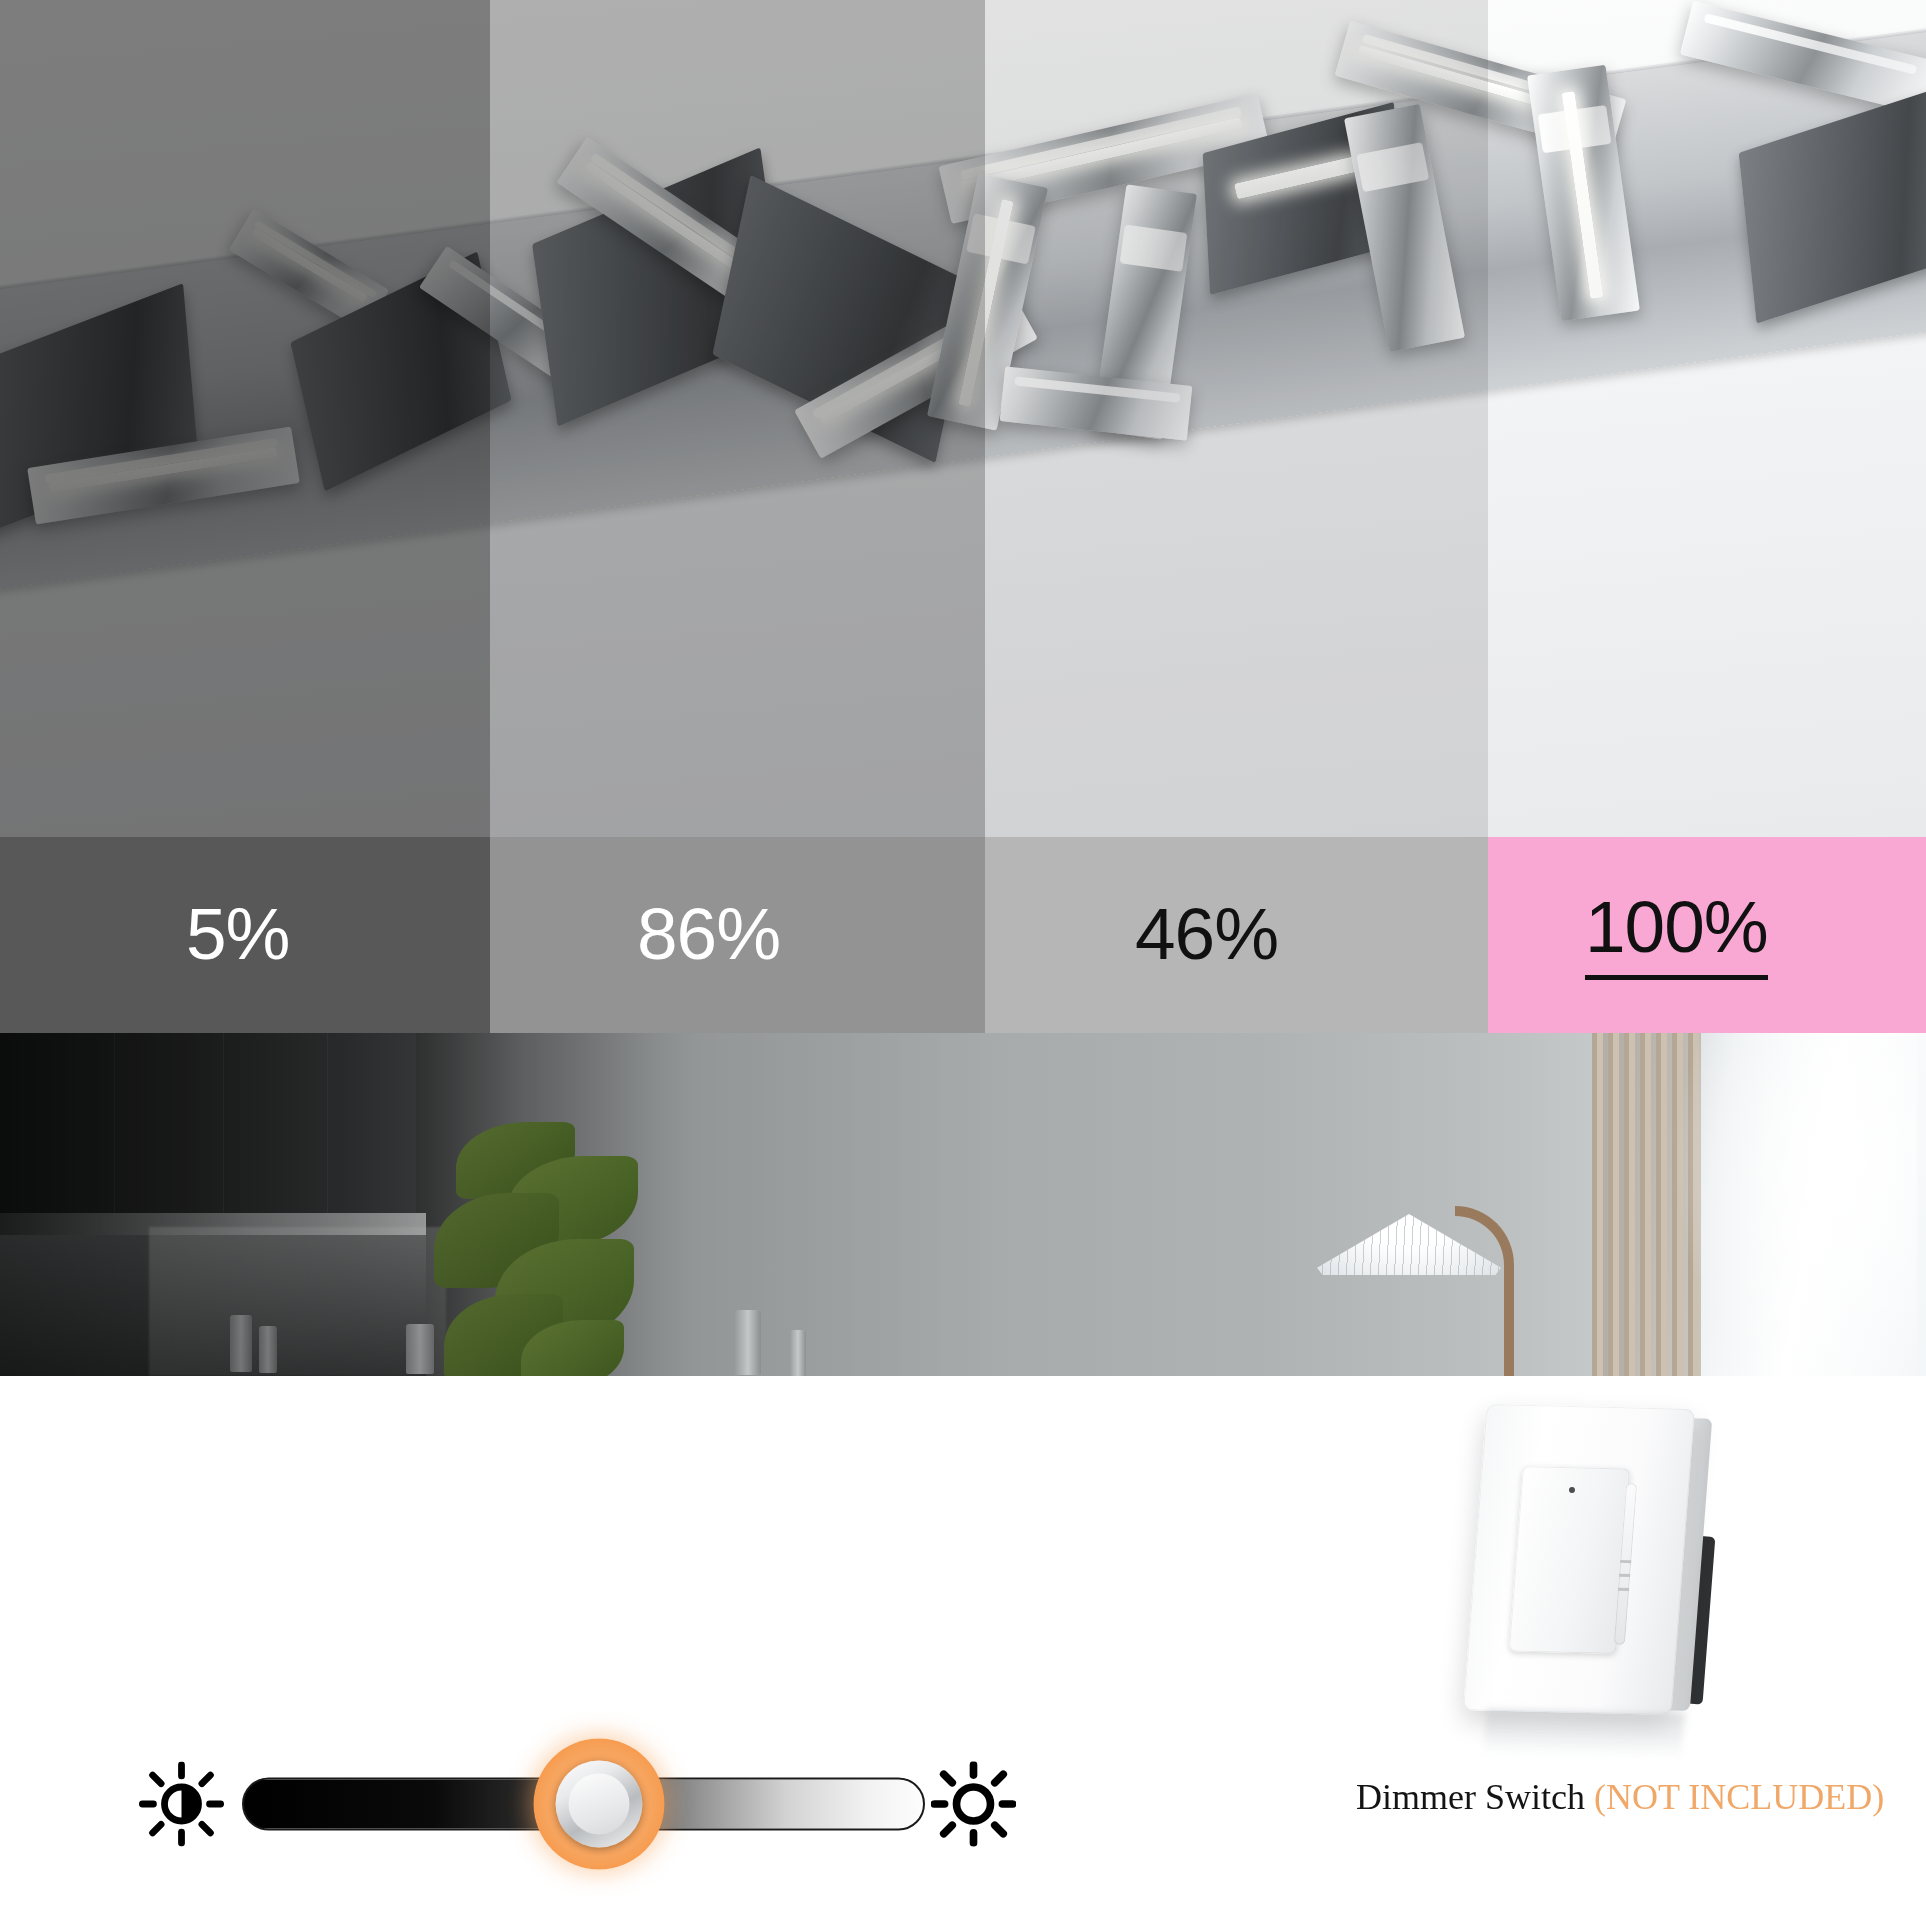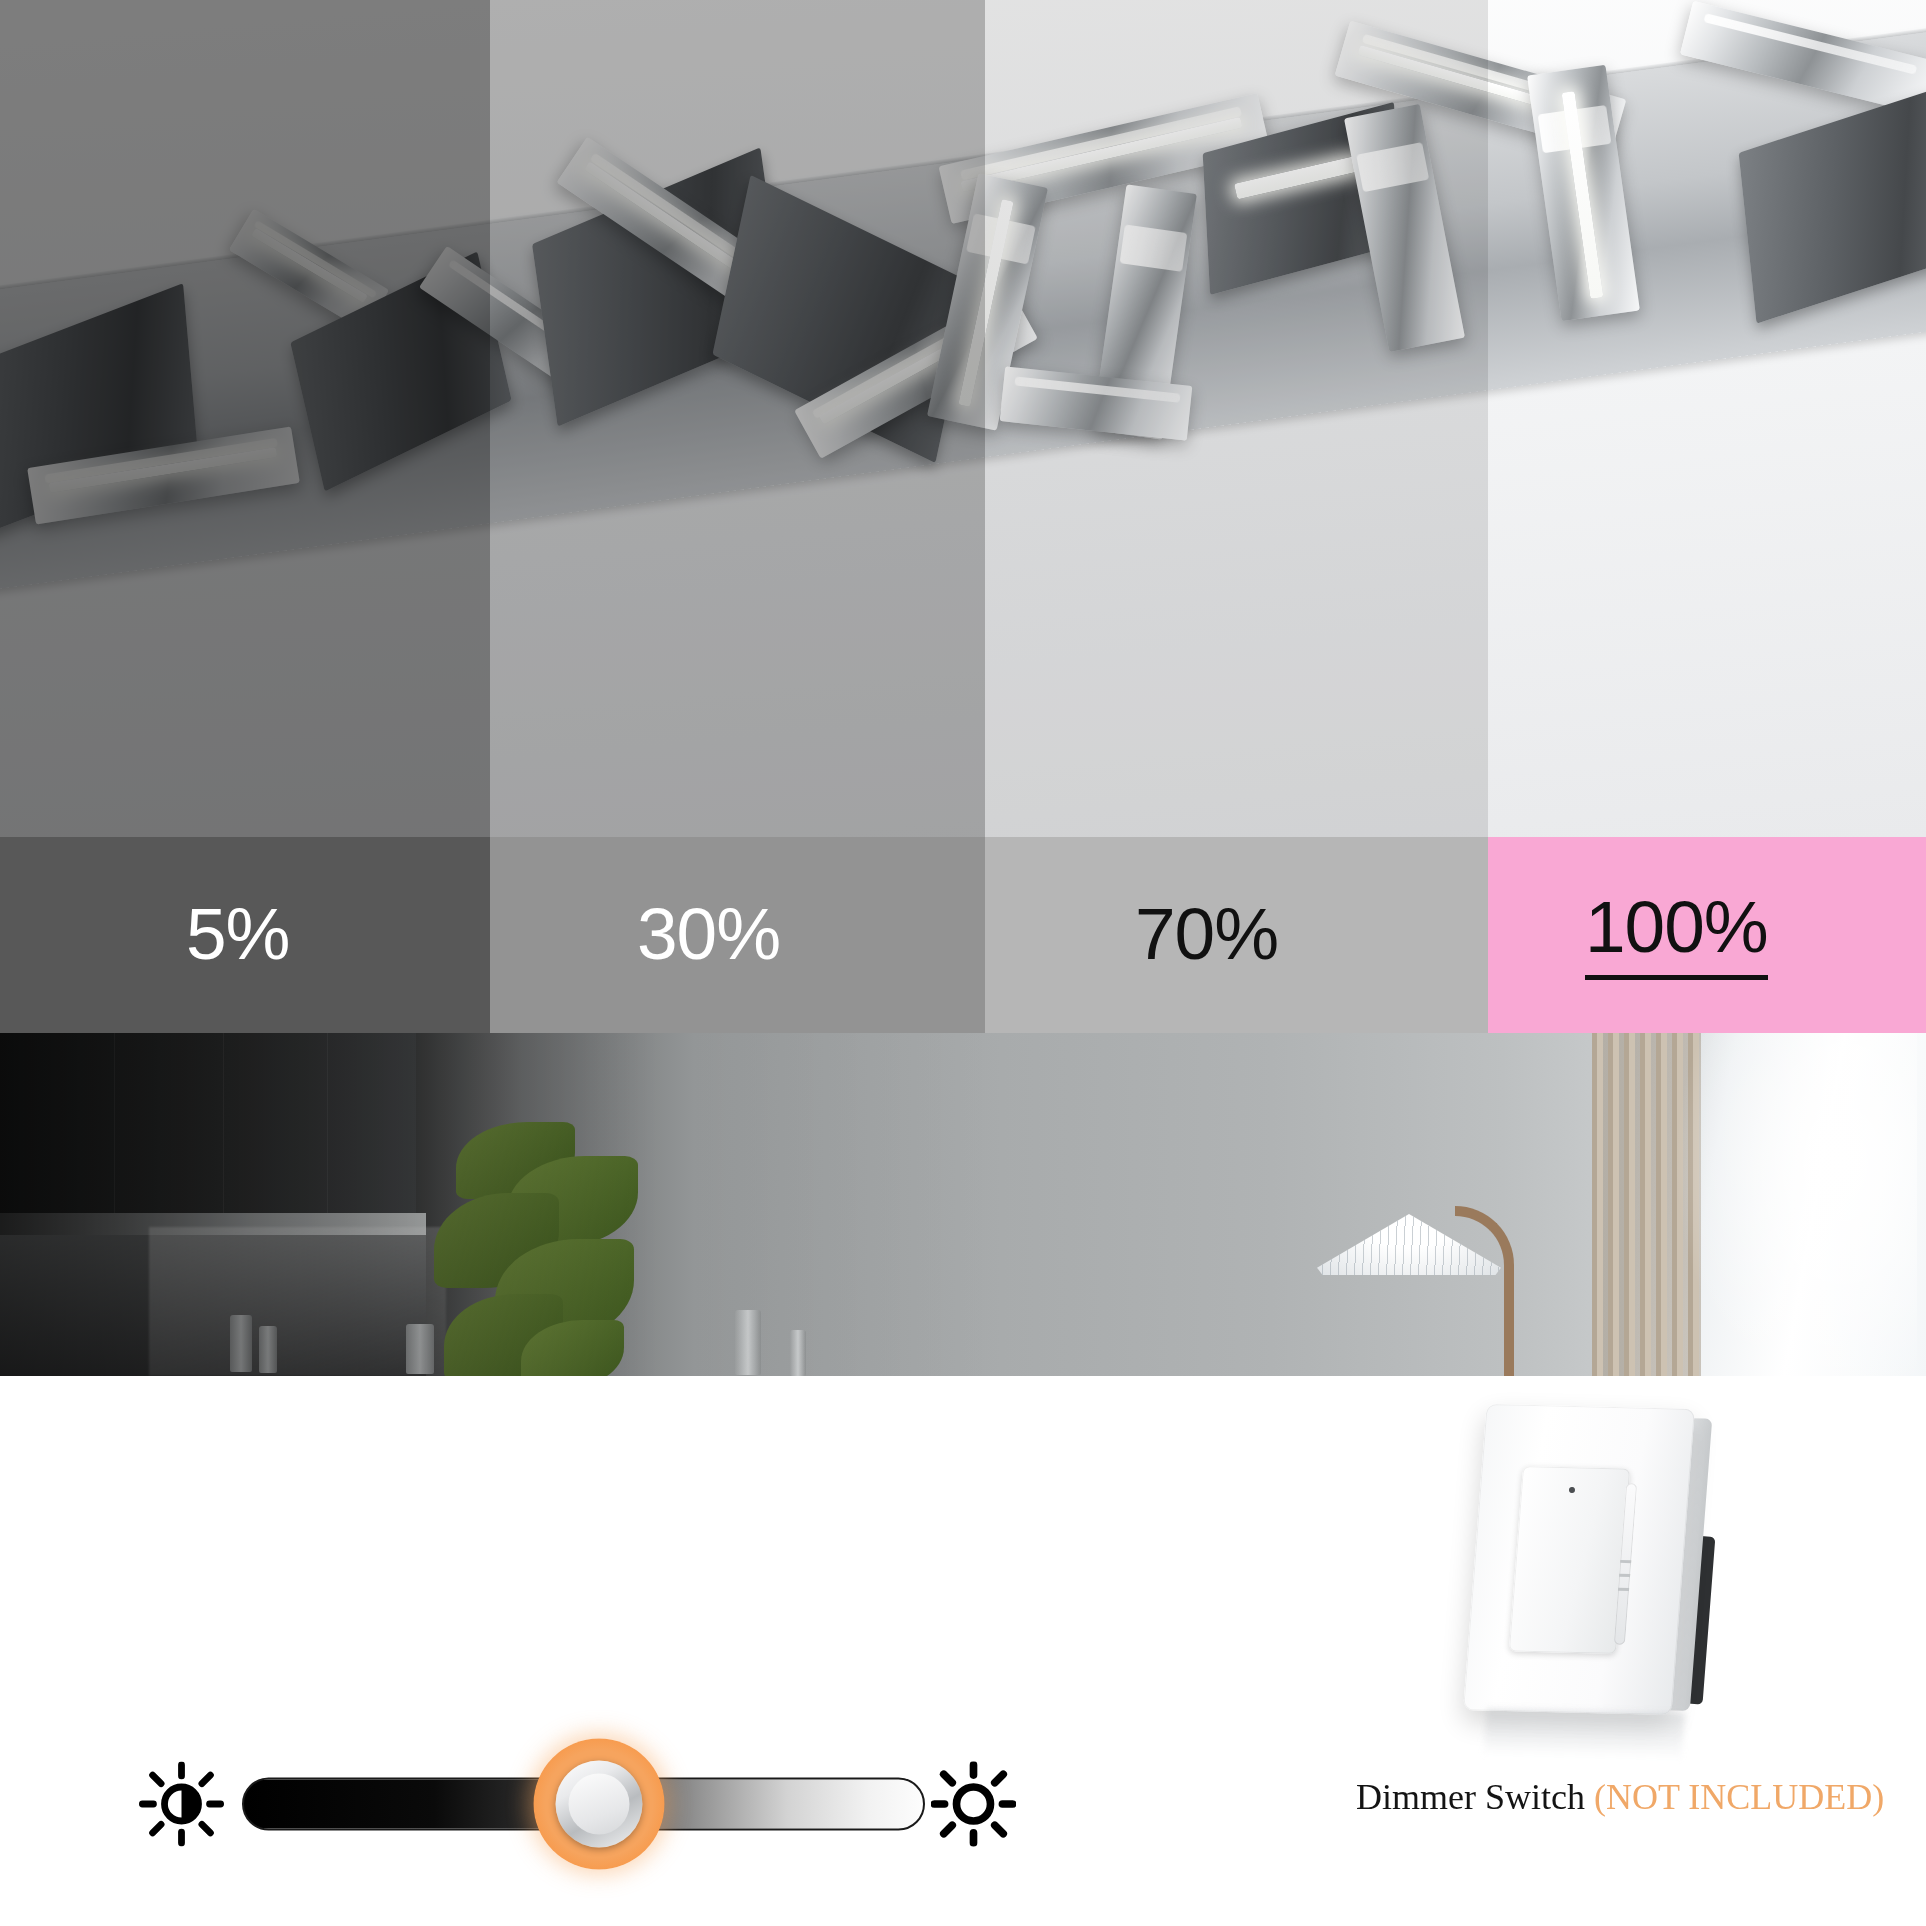--- a/index.html
+++ b/index.html
@@ -195,24 +195,24 @@
       <div style="width: 503px; background: rgb(228, 228, 228); mix-blend-mode: multiply;"></div>
       <div style="width: 439px; background: rgb(255, 255, 255); mix-blend-mode: multiply;"></div>
     </div>
   </div>
 
   <div class="pct-strip">
     <div class="pct-cell" style="width: 490px; background: rgb(88, 88, 88);">
       <span class="pct-label" style="margin-left: 186px; color: rgb(255, 255, 255);">5%</span>
     </div>
     <div class="pct-cell" style="width: 495px; background: rgb(147, 147, 147);">
-      <span class="pct-label" style="margin-left: 147px; color: rgb(255, 255, 255);">30%</span>
+      <span class="pct-label" style="margin-left: 147px; color: rgb(255, 255, 255);">86%</span>
     </div>
     <div class="pct-cell" style="width: 503px; background: rgb(182, 182, 182);">
-      <span class="pct-label" style="margin-left: 150px; color: rgb(17, 17, 17);">70%</span>
+      <span class="pct-label" style="margin-left: 150px; color: rgb(17, 17, 17);">46%</span>
     </div>
     <div class="pct-cell" style="width: 439px; background: #f9a8d4;">
       <span class="pct-label ul" style="margin-left: 97px; color: rgb(17, 17, 17); border-bottom-color: rgb(17, 17, 17);">100%</span>
     </div>
   </div>
 
   <div class="room-sec">
     <div class="room-base"></div>
     <div class="kitchen-cab">
       <i style="left:114px;"></i>

